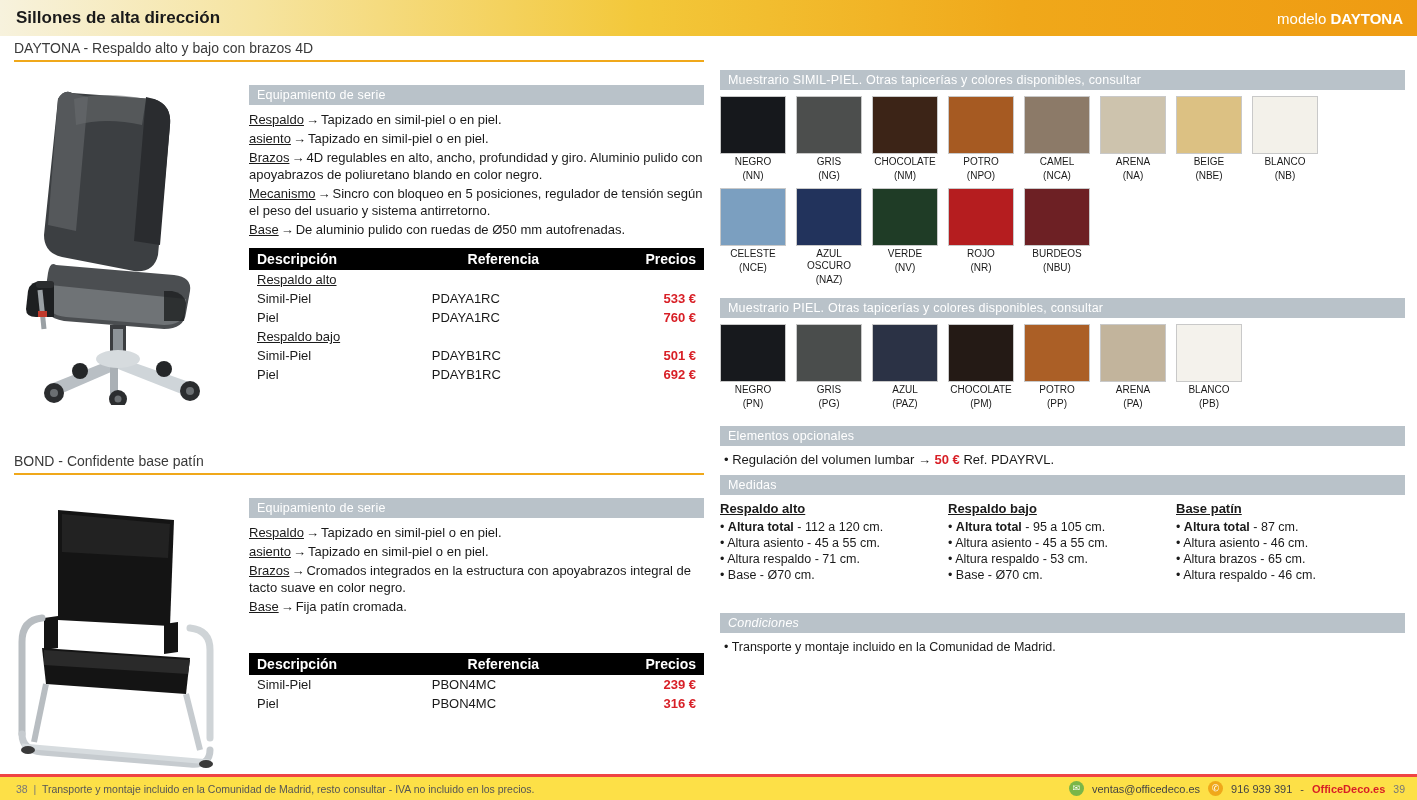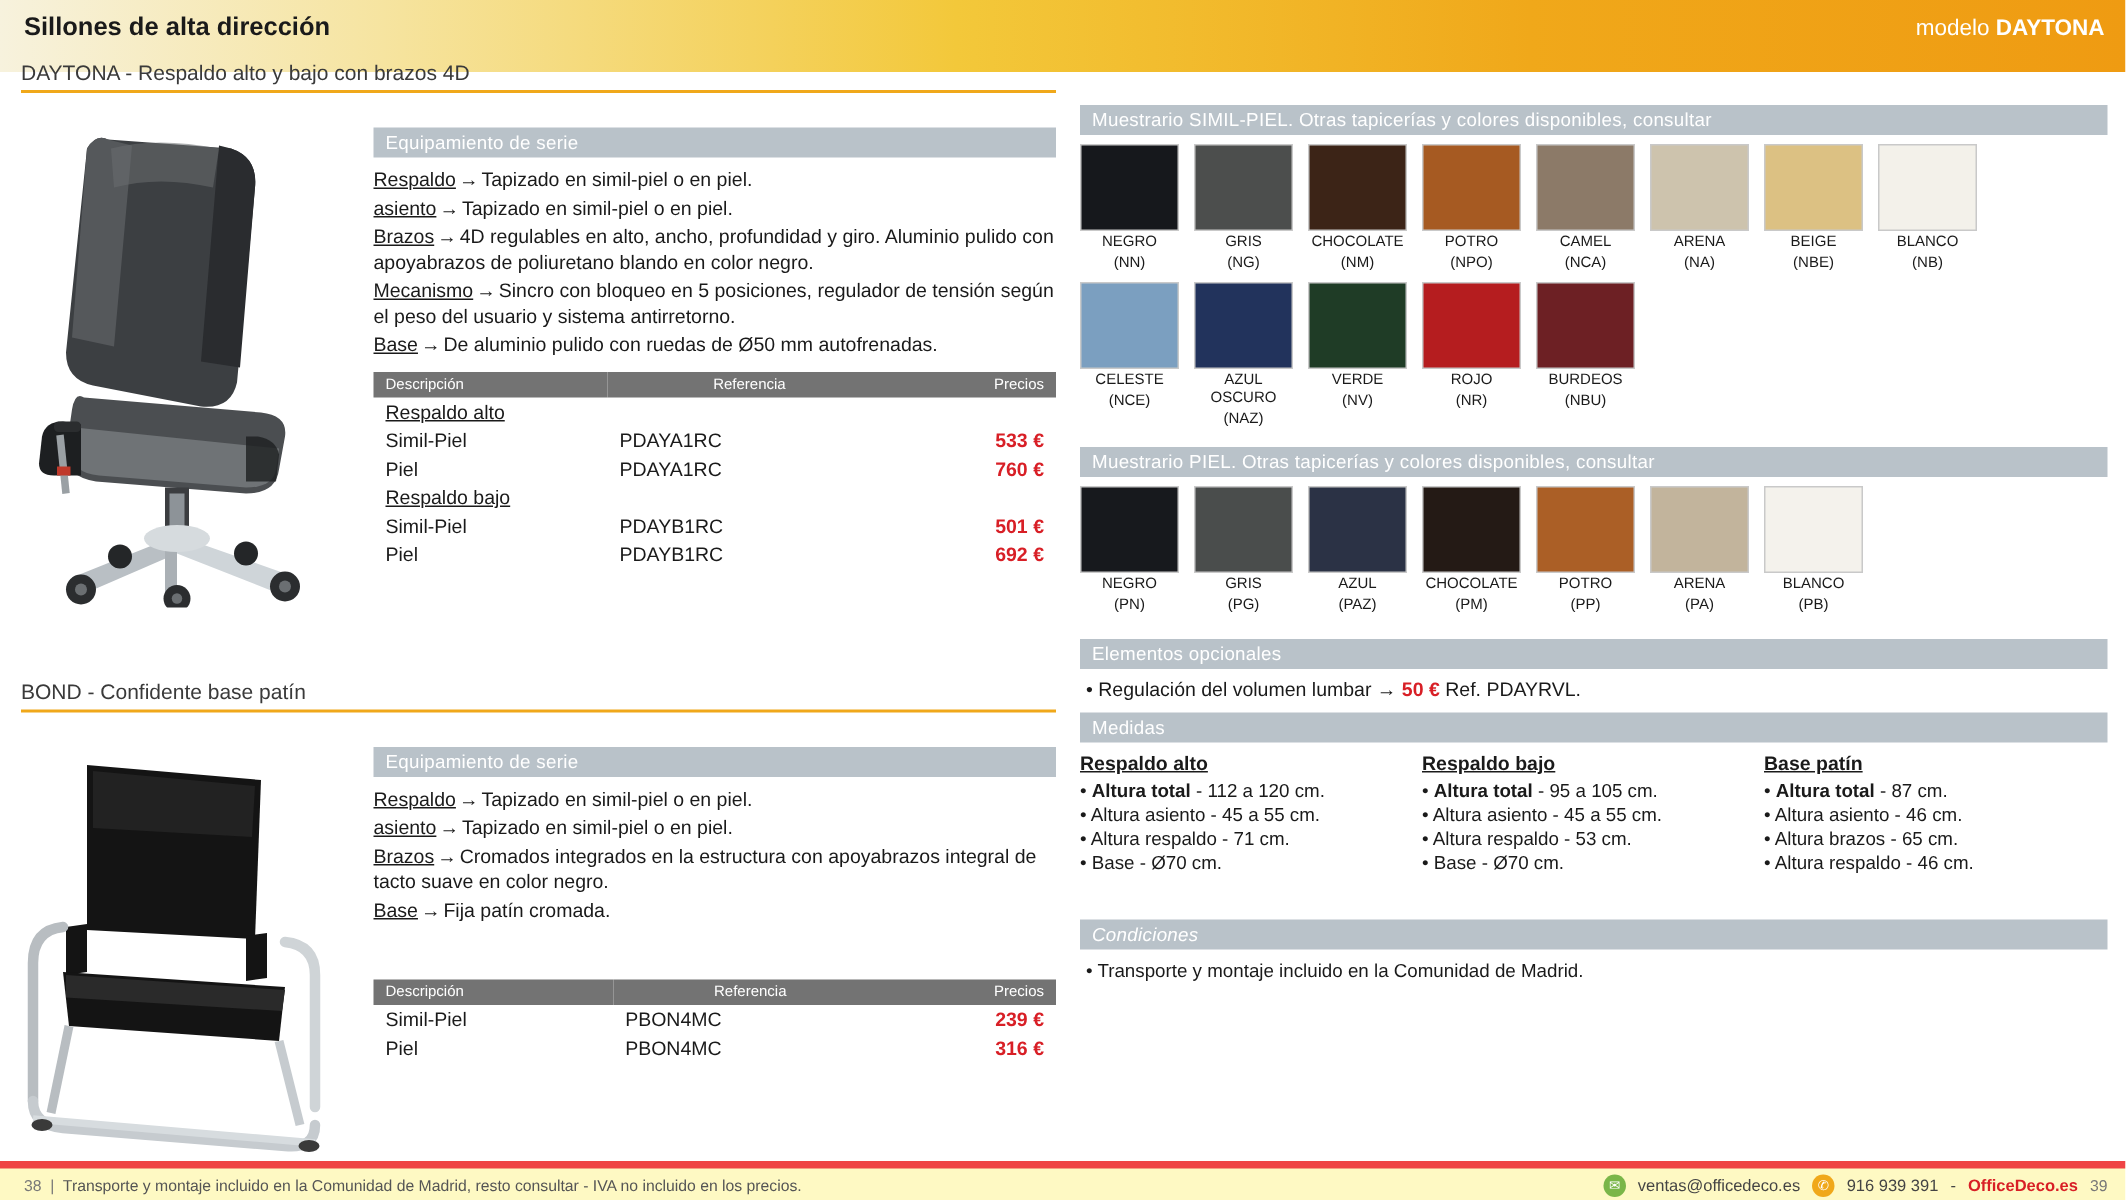--- a/index.html
+++ b/index.html
@@ -8,21 +8,21 @@
     width: 1417px; height: 800px;
     font-family: "Liberation Sans", sans-serif;
     font-size: 13px;
     color: #1a1a1a;
     background: #ffffff;
     position: relative;
     overflow: hidden;
   }
   
   .header {
-    position: absolute; left:0; top:0; width:1417px; height:48px;
+    position: absolute; left:0; top:0; width:1417px; height:36px;
     background: linear-gradient(to right, #f7f2dd 0%, #f6e4a0 18%, #f3c83a 45%, #f0a81a 72%, #ef9b12 100%);
   }
   .header-title {
     position:absolute; left:16px; top:8px;
     font-size:17px; font-weight:bold; color:#1a1a1a;
   }
   .header-model {
     position:absolute; right:14px; top:10px;
     font-size:15px; color:#ffffff; font-weight:normal;
   }
@@ -52,22 +52,22 @@
   .prod-img { position:absolute; left:0; top:0; width:220px; height:310px; }
   .prod-body { margin-left:235px;margin-top:23px; }
 
   .spec-line { margin:0 0 2px 0; line-height:17px; font-size:13px; }
   .spec-key { text-decoration:underline; }
   .arrow { padding:0 2px; }
 
   
   table.ptable { width:100%; border-collapse:collapse; margin-top:10px; }
   table.ptable thead th {
-    background:#737373; color:#ffffff; font-weight:normal;
-    font-size:10px; text-align:left; padding:3px 8px;
+    background:#000000; color:#ffffff; font-weight:bold;
+    font-size:14px; text-align:left; padding:3px 8px;
   }
   table.ptable thead th.c { text-align:center; }
   table.ptable thead th.r { text-align:right; }
   table.ptable td { padding:2px 8px; font-size:13px; }
   table.ptable td.c { }
   table.ptable td.r { text-align:right; color:#d81f26; font-weight:bold; }
   td.grp { text-decoration:underline; padding-top:6px; }
 
   
   .sw-grid { display:flex; flex-wrap:wrap; gap:0 10px; }
@@ -84,21 +84,21 @@
   .med-col h4 { margin:0 0 3px 0; font-size:13px; font-weight:bold; text-decoration:underline; }
   .med-col ul { margin:0; padding:0; list-style:none; }
   .med-col li { font-size:12.5px; line-height:16px; }
   .med-col li b { font-weight:bold; }
   .bullet::before { content:"• "; }
 
   .cond li { font-size:12.5px; line-height:17px; list-style:none; }
   .cond ul { margin:0; padding:0 0 0 4px; }
 
   
-  .footer { position:absolute; left:0; bottom:0; width:1417px; height:26px; border-top:5px solid #ef4444; background:#fef9c3; }
+  .footer { position:absolute; left:0; bottom:0; width:1417px; height:26px; border-top:3px solid #ef4444; background:#fde047; }
   .footer-left { position:absolute; left:16px; top:6px; font-size:10.5px; color:#555; }
   .footer-left .pg { color:#777; }
   .footer-right { position:absolute; right:12px; top:4px; font-size:11px; color:#444; display:flex; align-items:center; gap:8px; }
   .circ { width:15px; height:15px; border-radius:50%; display:inline-block; color:#fff; font-size:9px; text-align:center; line-height:15px; }
   .circ.g { background:#7ab648; }
   .circ.o { background:#f0a81a; }
   .brand { color:#d81f26; font-weight:bold;text-align:right; }
   .pgnum { color:#777; font-size:10.5px; }
 </style>
 </head>

